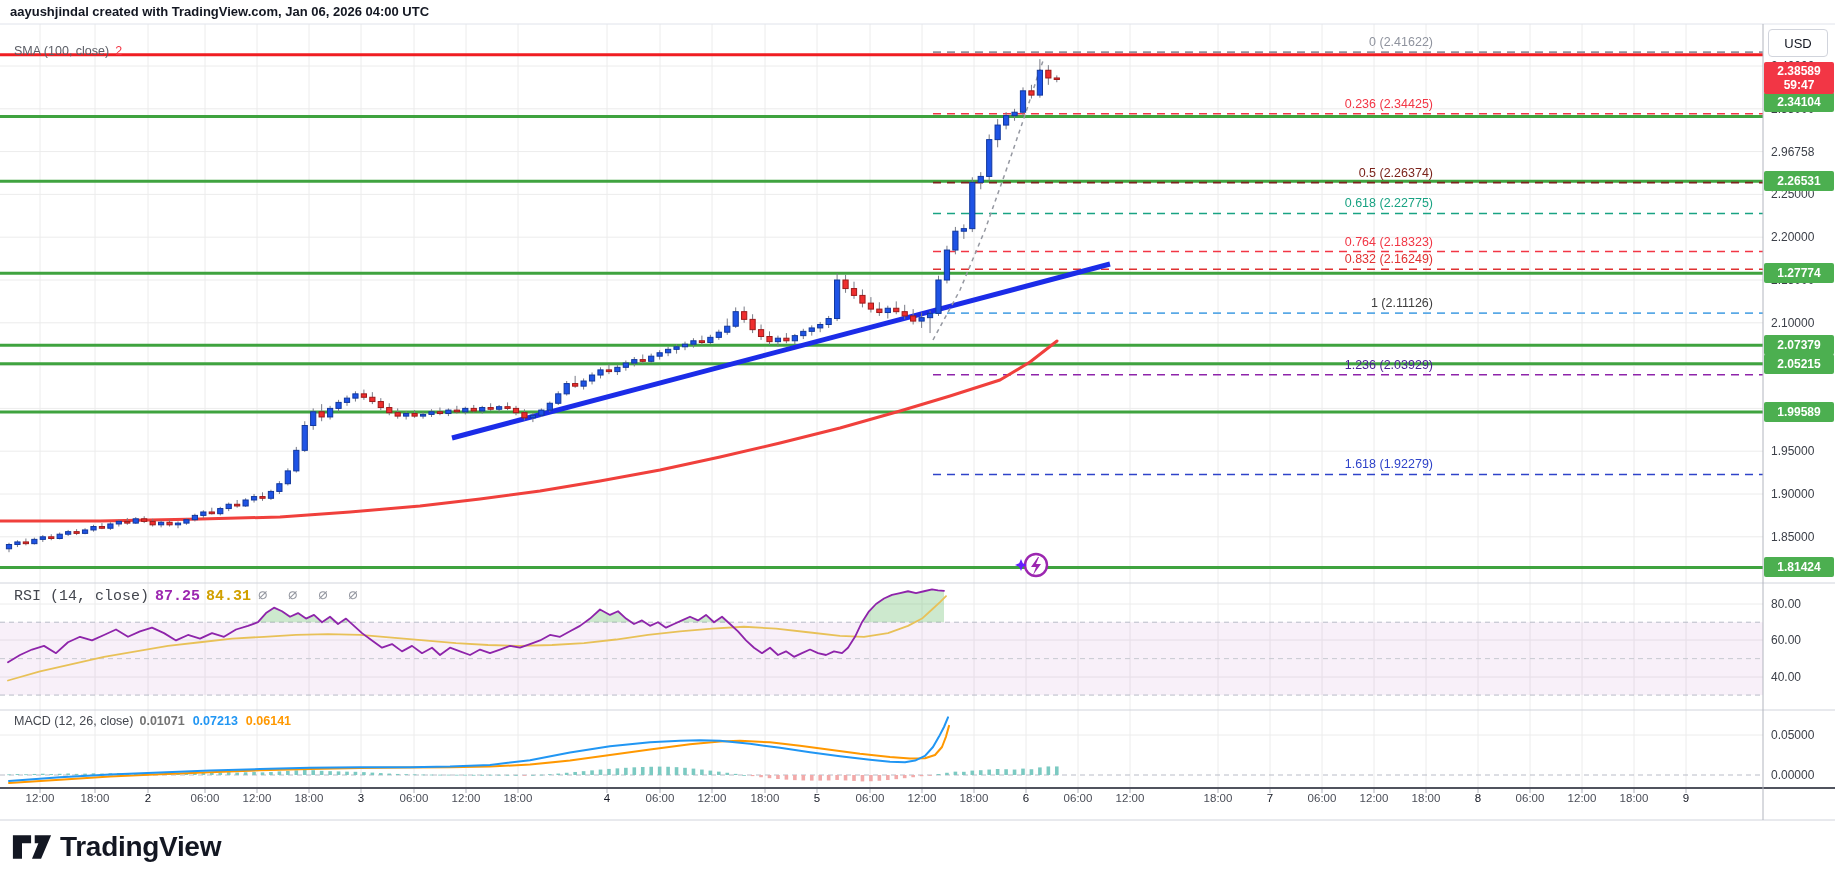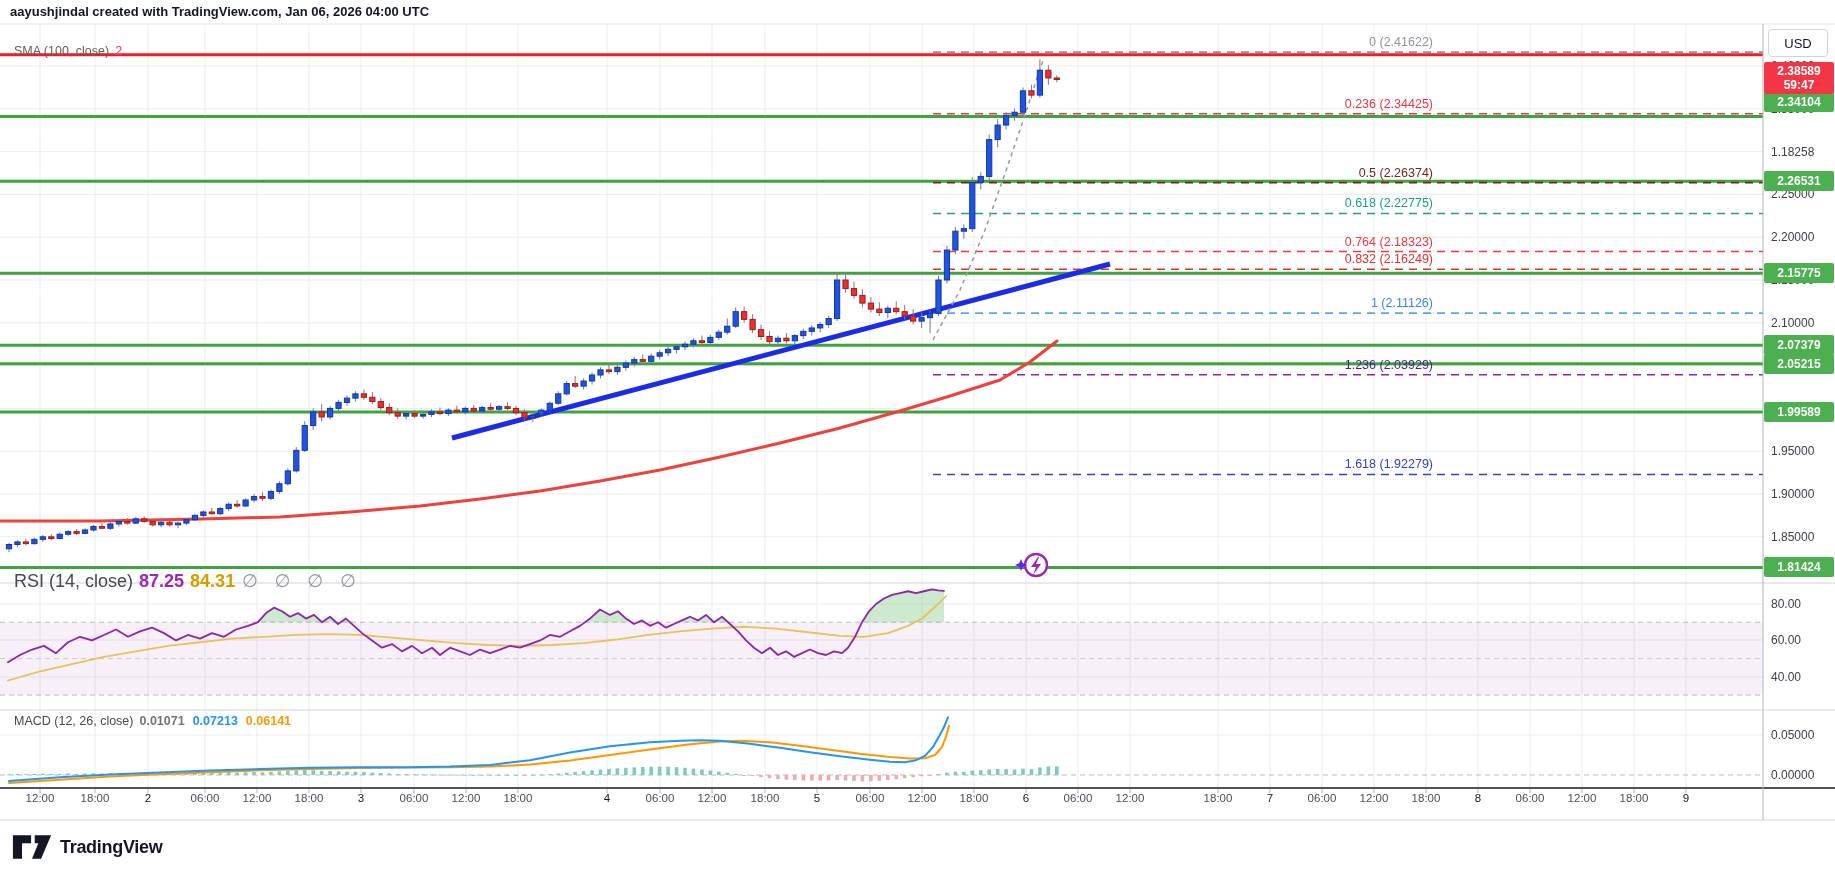--- a/index.html
+++ b/index.html
@@ -7,41 +7,41 @@
         font-family:"Liberation Sans","DejaVu Sans",sans-serif;color:#131722;}
   .abs{position:absolute;}
   .watermark{left:10px;top:4px;font-size:13px;font-weight:bold;color:#131722;}
   .legend1{left:14px;top:26px;font-size:12.5px;white-space:nowrap;}
   .legend1 .sym{color:#2a2e39;}
   .legend1 .k{color:#6a6d78;margin-left:7px;}
   .legend1 .v{color:#f23645;}
   .legend1 .chg{color:#f23645;margin-left:9px;}
   .legend2{left:14px;top:44px;font-size:12.5px;color:#5b5e66;white-space:nowrap;}
   .legend2 .v{color:#f23645;margin-left:6px;}
-  .rsi-legend{left:14px;top:570px;font-size:18px;color:#44474f;white-space:nowrap;}
+  .rsi-legend{left:14px;top:586px;font-size:15px;color:#44474f;white-space:nowrap;font-family:Liberation Mono, monospace;}
   .rsi-legend .v1{color:#9c27b0;font-weight:bold;margin-left:6px;}
   .rsi-legend .v2{color:#d1a000;font-weight:bold;margin-left:6px;}
   .rsi-legend .nul{color:#9598a1;margin-left:7px;letter-spacing:6px;}
   .macd-legend{left:14px;top:714px;font-size:12.5px;color:#44474f;white-space:nowrap;}
   .macd-legend .v1{color:#737373;font-weight:bold;margin-left:6px;}
   .macd-legend .v2{color:#2196f3;font-weight:bold;margin-left:8px;}
   .macd-legend .v3{color:#ff9800;font-weight:bold;margin-left:8px;}
   .usd-btn{left:1768px;top:29px;width:58px;height:26px;border:1px solid #d1d4dc;border-radius:4px;
            background:#fff;font-size:13px;color:#131722;display:flex;align-items:center;justify-content:center;}
   .ptick{position:absolute;left:1771px;font-size:12px;color:#3c4049;height:16px;line-height:16px;}
   .ttick{position:absolute;top:792px;font-size:11.5px;color:#4a4d57;transform:translateX(-50%);white-space:nowrap;}
   .ttick.day{color:#131722;}
   .fiblbl{position:absolute;right:80px;font-size:12.5px;white-space:nowrap;}
   .badge{position:absolute;left:1764px;width:70px;height:20px;background:#4caf50;color:#fff;
          font-size:12px;font-weight:bold;display:flex;align-items:center;justify-content:center;border-radius:2px;}
   .redbadge{position:absolute;left:1764px;width:70px;top:62px;height:32px;background:#f23645;color:#fff;
             font-size:12px;font-weight:bold;border-radius:2px;display:flex;flex-direction:column;
             align-items:center;justify-content:center;line-height:14px;}
   .footer-logo{left:12px;top:831px;display:flex;align-items:center;gap:8px;}
-  .footer-logo .txt{font-size:18px;font-weight:bold;color:#131722;letter-spacing:-0.3px;}
+  .footer-logo .txt{font-size:28px;font-weight:bold;color:#131722;letter-spacing:-0.3px;}
 </style>
 </head>
 <body>
 
 <div class="root">
   <div class="abs watermark">aayushjindal created with TradingView.com, Jan 06, 2026 04:00 UTC</div>
 
   <div class="abs" id="chart-svg" style="left:0;top:0;width:1835px;height:875px;"><svg width="1835" height="875" viewBox="0 0 1835 875" xmlns="http://www.w3.org/2000/svg">
         <line x1="40" y1="24" x2="40" y2="788" stroke="#ececec" stroke-width="1"></line>
         <line x1="40" y1="788" x2="40" y2="793" stroke="#b2b5be" stroke-width="1"></line>
@@ -555,28 +555,28 @@
     <span>MACD (12, 26, close)</span><span class="v1">0.01071</span><span class="v2">0.07213</span><span class="v3">0.06141</span>
   </div>
 
   <div class="abs" id="fib-labels" style="left:0;top:0;width:1513px;height:875px;pointer-events:none;">
       <div class="fiblbl" style="top: 35.1157px; color: rgb(143, 147, 158);">0 (2.41622)</div>
       <div class="fiblbl" style="top: 96.722px; color: rgb(242, 54, 69);">0.236 (2.34425)</div>
       <div class="fiblbl" style="top: 165.639px; color: rgb(123, 36, 28);">0.5 (2.26374)</div>
       <div class="fiblbl" style="top: 196.446px; color: rgb(25, 163, 131);">0.618 (2.22775)</div>
       <div class="fiblbl" style="top: 234.555px; color: rgb(242, 54, 69);">0.764 (2.18323)</div>
       <div class="fiblbl" style="top: 252.309px; color: rgb(224, 49, 49);">0.832 (2.16249)</div>
-      <div class="fiblbl" style="top: 296.161px; color: #3b82f6;">1 (2.11126)</div>
+      <div class="fiblbl" style="top: 296.161px; color: #404040;">1 (2.11126)</div>
       <div class="fiblbl" style="top: 357.768px; color: #4c1d95;">1.236 (2.03929)</div>
       <div class="fiblbl" style="top: 457.492px; color: rgb(47, 67, 201);">1.618 (1.92279)</div>
     </div>
   <div class="abs" id="price-labels" style="left:0;top:0;width:1835px;height:875px;">
       <div class="ptick" style="top: 58px;">2.40000</div>
       <div class="ptick" style="top: 100.8px;">2.35000</div>
-      <div class="ptick" style="top: 143.6px;">1.18258</div>
+      <div class="ptick" style="top: 143.6px;">2.96758</div>
       <div class="ptick" style="top: 186.4px;">2.25000</div>
       <div class="ptick" style="top: 229.2px;">2.20000</div>
       <div class="ptick" style="top: 272px;">2.15000</div>
       <div class="ptick" style="top: 314.8px;">2.10000</div>
       <div class="ptick" style="top: 443.2px;">1.95000</div>
       <div class="ptick" style="top: 486px;">1.90000</div>
       <div class="ptick" style="top: 528.8px;">1.85000</div>
       <div class="ptick" style="top: 596px;">80.00</div>
       <div class="ptick" style="top: 632px;">60.00</div>
       <div class="ptick" style="top: 669px;">40.00</div>
@@ -612,21 +612,21 @@
       <div class="ttick" style="left: 1426px;">18:00</div>
       <div class="ttick day" style="left: 1478px;">8</div>
       <div class="ttick" style="left: 1530px;">06:00</div>
       <div class="ttick" style="left: 1582px;">12:00</div>
       <div class="ttick" style="left: 1634px;">18:00</div>
       <div class="ttick day" style="left: 1686px;">9</div>
     </div>
   <div class="abs" id="level-badges" style="left:0;top:0;width:1835px;height:875px;">
       <div class="badge" style="top: 92px;">2.34104</div>
       <div class="badge" style="top: 171.295px;">2.26531</div>
-      <div class="badge" style="top: 263.366px;">2.15775</div>
+      <div class="badge" style="top: 263.366px;">1.27774</div>
       <div class="badge" style="top: 335.236px;">2.07379</div>
       <div class="badge" style="top: 353.76px;">2.05215</div>
       <div class="badge" style="top: 401.918px;">1.99589</div>
       <div class="badge" style="top: 557.411px;">1.81424</div>
     </div>
 
   <div class="redbadge">
     <span>2.38589</span>
     <span>59:47</span>
   </div>

